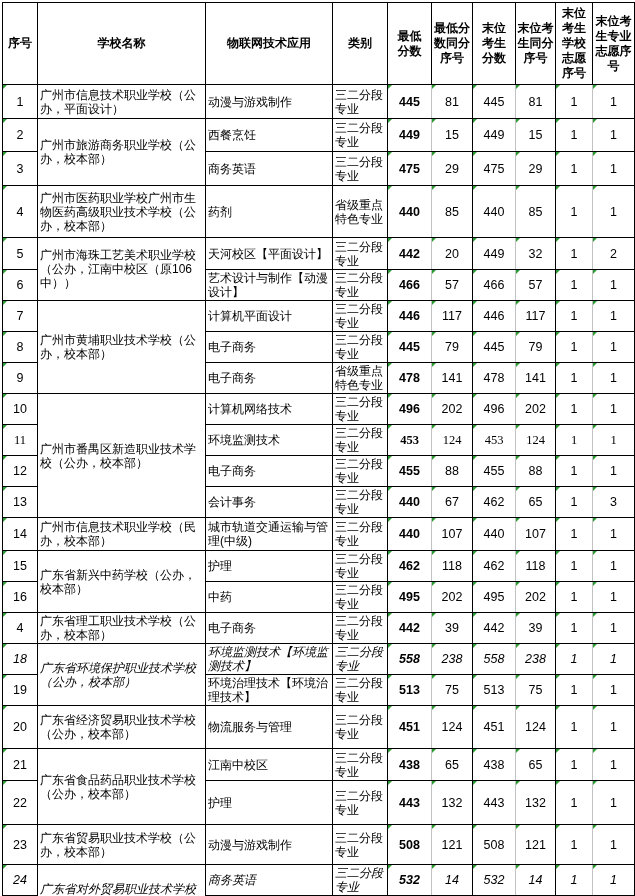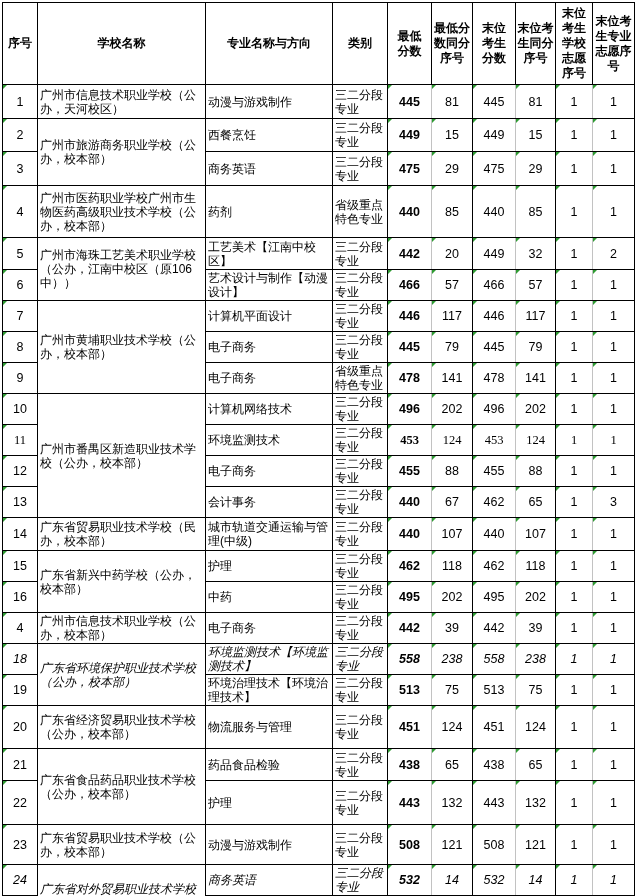--- a/index.html
+++ b/index.html
@@ -78,21 +78,21 @@
     <col style="width:41px">
     <col style="width:43px">
     <col style="width:40px">
     <col style="width:37px">
     <col style="width:42px">
   </colgroup>
   <thead>
     <tr class="head-row" data-name="header-row">
       <th data-name="col-header-serial">序号</th>
       <th data-name="col-header-school-name">学校名称</th>
-      <th data-name="col-header-major">专业名称与方向</th>
+      <th data-name="col-header-major">物联网技术应用</th>
       <th data-name="col-header-category">类别</th>
       <th data-name="col-header-min-score">最低
 分数</th>
       <th data-name="col-header-min-tie-rank">最低分
 数同分
 序号</th>
       <th data-name="col-header-last-score">末位
 考生
 分数</th>
       <th data-name="col-header-last-tie-rank">末位考
@@ -105,21 +105,21 @@
 序号</th>
       <th data-name="col-header-major-pref-rank">末位考
 生专业
 志愿序
 号</th>
     </tr>
   </thead>
   <tbody data-name="table-body">
       <tr data-name="table-row" style="height: 34px;">
         <td class="c-no tri" data-name="cell-serial">1</td>
-        <td class="c-school" data-name="cell-school-name">广州市信息技术职业学校（公办，天河校区）</td>
+        <td class="c-school" data-name="cell-school-name">广州市信息技术职业学校（公办，平面设计）</td>
         <td class="c-major" data-name="cell-major">动漫与游戏制作</td>
         <td class="c-cat" data-name="cell-category">三二分段专业</td>
         <td class="c-num c-min tri pair-l" data-name="cell-min-score">445</td>
         <td class="c-num tri pair-r" data-name="cell-min-score-tie-rank">81</td>
         <td class="c-num tri pair-l" data-name="cell-last-score">445</td>
         <td class="c-num tri pair-r" data-name="cell-last-tie-rank">81</td>
         <td class="c-num tri pair-l" data-name="cell-school-choice-rank">1</td>
         <td class="c-num tri pair-r" data-name="cell-major-choice-rank">1</td>
       </tr>
       <tr data-name="table-row" style="height: 33px;">
@@ -153,21 +153,21 @@
         <td class="c-num c-min tri pair-l" data-name="cell-min-score">440</td>
         <td class="c-num tri pair-r" data-name="cell-min-score-tie-rank">85</td>
         <td class="c-num tri pair-l" data-name="cell-last-score">440</td>
         <td class="c-num tri pair-r" data-name="cell-last-tie-rank">85</td>
         <td class="c-num tri pair-l" data-name="cell-school-choice-rank">1</td>
         <td class="c-num tri pair-r" data-name="cell-major-choice-rank">1</td>
       </tr>
       <tr data-name="table-row" style="height: 32px;">
         <td class="c-no tri" data-name="cell-serial">5</td>
         <td class="c-school" data-name="cell-school-name" rowspan="2">广州市海珠工艺美术职业学校（公办，江南中校区（原106中））</td>
-        <td class="c-major" data-name="cell-major">工艺美术【江南中校区】</td>
+        <td class="c-major" data-name="cell-major">天河校区【平面设计】</td>
         <td class="c-cat" data-name="cell-category">三二分段专业</td>
         <td class="c-num c-min tri pair-l" data-name="cell-min-score">442</td>
         <td class="c-num tri pair-r" data-name="cell-min-score-tie-rank">20</td>
         <td class="c-num tri pair-l" data-name="cell-last-score">449</td>
         <td class="c-num tri pair-r" data-name="cell-last-tie-rank">32</td>
         <td class="c-num tri pair-l" data-name="cell-school-choice-rank">1</td>
         <td class="c-num tri pair-r" data-name="cell-major-choice-rank">2</td>
       </tr>
       <tr data-name="table-row" style="height: 30px;">
         <td class="c-no tri" data-name="cell-serial">6</td>
@@ -254,21 +254,21 @@
         <td class="c-cat" data-name="cell-category">三二分段专业</td>
         <td class="c-num c-min tri pair-l" data-name="cell-min-score">440</td>
         <td class="c-num tri pair-r" data-name="cell-min-score-tie-rank">67</td>
         <td class="c-num tri pair-l" data-name="cell-last-score">462</td>
         <td class="c-num tri pair-r" data-name="cell-last-tie-rank">65</td>
         <td class="c-num tri pair-l" data-name="cell-school-choice-rank">1</td>
         <td class="c-num tri pair-r" data-name="cell-major-choice-rank">3</td>
       </tr>
       <tr data-name="table-row" style="height: 33px;">
         <td class="c-no tri" data-name="cell-serial">14</td>
-        <td class="c-school" data-name="cell-school-name">广东省贸易职业技术学校（民办，校本部）</td>
+        <td class="c-school" data-name="cell-school-name">广州市信息技术职业学校（民办，校本部）</td>
         <td class="c-major" data-name="cell-major">城市轨道交通运输与管理(中级)</td>
         <td class="c-cat" data-name="cell-category">三二分段专业</td>
         <td class="c-num c-min tri pair-l" data-name="cell-min-score">440</td>
         <td class="c-num tri pair-r" data-name="cell-min-score-tie-rank">107</td>
         <td class="c-num tri pair-l" data-name="cell-last-score">440</td>
         <td class="c-num tri pair-r" data-name="cell-last-tie-rank">107</td>
         <td class="c-num tri pair-l" data-name="cell-school-choice-rank">1</td>
         <td class="c-num tri pair-r" data-name="cell-major-choice-rank">1</td>
       </tr>
       <tr data-name="table-row" style="height: 29px;">
@@ -289,21 +289,21 @@
         <td class="c-cat" data-name="cell-category">三二分段专业</td>
         <td class="c-num c-min tri pair-l" data-name="cell-min-score">495</td>
         <td class="c-num tri pair-r" data-name="cell-min-score-tie-rank">202</td>
         <td class="c-num tri pair-l" data-name="cell-last-score">495</td>
         <td class="c-num tri pair-r" data-name="cell-last-tie-rank">202</td>
         <td class="c-num tri pair-l" data-name="cell-school-choice-rank">1</td>
         <td class="c-num tri pair-r" data-name="cell-major-choice-rank">1</td>
       </tr>
       <tr data-name="table-row" style="height: 31px;">
         <td class="c-no tri" data-name="cell-serial">4</td>
-        <td class="c-school" data-name="cell-school-name">广州市信息技术职业学校（公办，校本部）</td>
+        <td class="c-school" data-name="cell-school-name">广东省理工职业技术学校（公办，校本部）</td>
         <td class="c-major" data-name="cell-major">电子商务</td>
         <td class="c-cat" data-name="cell-category">三二分段专业</td>
         <td class="c-num c-min tri pair-l" data-name="cell-min-score">442</td>
         <td class="c-num tri pair-r" data-name="cell-min-score-tie-rank">39</td>
         <td class="c-num tri pair-l" data-name="cell-last-score">442</td>
         <td class="c-num tri pair-r" data-name="cell-last-tie-rank">39</td>
         <td class="c-num tri pair-l" data-name="cell-school-choice-rank">1</td>
         <td class="c-num tri pair-r" data-name="cell-major-choice-rank">1</td>
       </tr>
       <tr data-name="table-row" style="height: 30px; font-style: italic;">
@@ -337,21 +337,21 @@
         <td class="c-num c-min tri pair-l" data-name="cell-min-score">451</td>
         <td class="c-num tri pair-r" data-name="cell-min-score-tie-rank">124</td>
         <td class="c-num tri pair-l" data-name="cell-last-score">451</td>
         <td class="c-num tri pair-r" data-name="cell-last-tie-rank">124</td>
         <td class="c-num tri pair-l" data-name="cell-school-choice-rank">1</td>
         <td class="c-num tri pair-r" data-name="cell-major-choice-rank">1</td>
       </tr>
       <tr data-name="table-row" style="height: 32px;">
         <td class="c-no tri" data-name="cell-serial">21</td>
         <td class="c-school" data-name="cell-school-name" rowspan="2">广东省食品药品职业技术学校（公办，校本部）</td>
-        <td class="c-major" data-name="cell-major">药品食品检验</td>
+        <td class="c-major" data-name="cell-major">江南中校区</td>
         <td class="c-cat" data-name="cell-category">三二分段专业</td>
         <td class="c-num c-min tri pair-l" data-name="cell-min-score">438</td>
         <td class="c-num tri pair-r" data-name="cell-min-score-tie-rank">65</td>
         <td class="c-num tri pair-l" data-name="cell-last-score">438</td>
         <td class="c-num tri pair-r" data-name="cell-last-tie-rank">65</td>
         <td class="c-num tri pair-l" data-name="cell-school-choice-rank">1</td>
         <td class="c-num tri pair-r" data-name="cell-major-choice-rank">1</td>
       </tr>
       <tr data-name="table-row" style="height: 44px; border-radius: 11px;">
         <td class="c-no tri" data-name="cell-serial">22</td>

